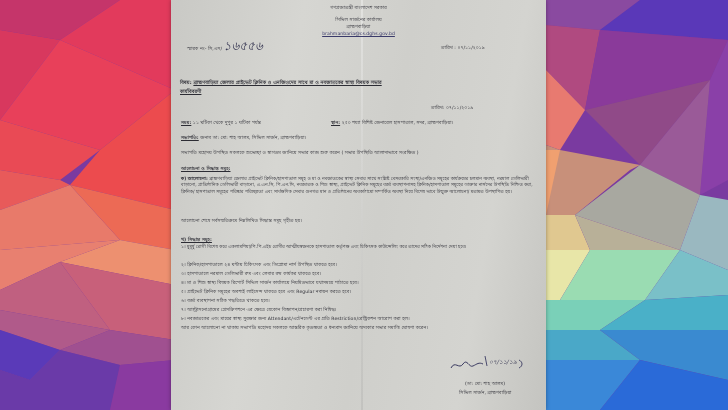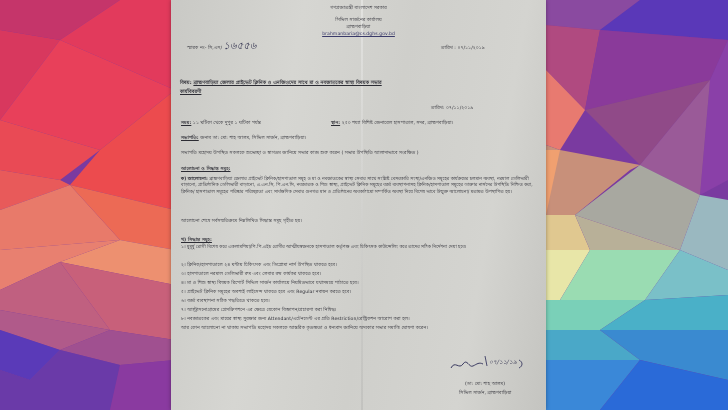--- a/index.html
+++ b/index.html
@@ -83,21 +83,21 @@
 <div class="paper">
   <div class="fold"></div>
 
   <div class="t center" style="top:5px;">গণপ্রজাতন্ত্রী বাংলাদেশ সরকার</div>
   <div class="t center" style="top:17px;">সিভিল সার্জনের কার্যালয়</div>
   <div class="t center" style="top:24px;">ব্রাহ্মণবাড়িয়া</div>
   <div class="t center u" style="top:31px; color:#3a3a6a;">brahmanbaria@cs.dghs.gov.bd</div>
 
   <div class="t" style="left:16px; top:44px;">
     <span>স্মারক নং- সি,এস/</span>
-    <span class="hand" style="font-size:10px;font-family:Liberation Mono, monospace;">১৬৫৫৬</span>
+    <span class="hand" style="font-size:12px;">১৬৫৫৬</span>
   </div>
   <div class="t" style="left:270px; top:45px;">
     <span>তারিখ :</span>
     <span>০৭/১১/২০১৯</span>
   </div>
 
   <div class="t b" style="left:9px; top:80px; font-size:4.8px;">
     <span>বিষয়:</span>
     <span class="u">ব্রাহ্মণবাড়িয়া জেলার প্রাইভেট ক্লিনিক ও এনজিওদের সাথে মা ও নবজাতকের স্বাস্থ্য বিষয়ক সভার</span>
   </div>

